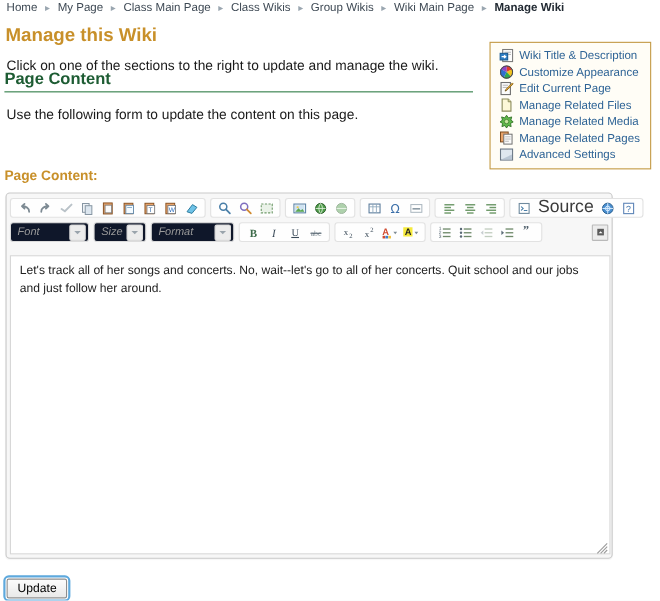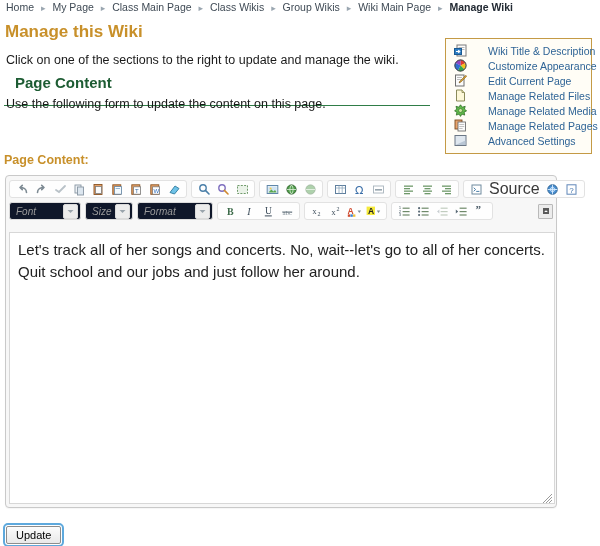--- a/index.html
+++ b/index.html
@@ -30,21 +30,21 @@
   .intro{
     position:absolute;left:6px;top:53px;
     font-size:12.5px;color:#1a1a1a;
   }
 
   
   .section-head{
     position:absolute;left:4px;top:63px;width:426px;
   }
   .section-head h2{
-    margin:11px;font-size:15px;font-weight:bold;color:#1d5c33;
+    margin:0;font-size:15px;font-weight:bold;color:#1d5c33;
     padding-bottom:3px;
   }
   .section-rule{
     border-bottom:1.5px solid #2f7d47;width:100%;
   }
   .section-desc{
     position:absolute;left:6px;top:97px;
     font-size:12.5px;color:#1a1a1a;
   }
 
@@ -58,21 +58,21 @@
   .view-panel{
     position:absolute;left:445px;top:38px;width:147px;
     border:1px solid #c49a45;background:#fffdf6;
     padding:4px 5px 5px 5px;box-sizing:border-box;
   }
   .view-panel .panel-title{
     font-size:11px;font-weight:bold;color:#c8902a;
     padding:1px 0 3px 3px;
   }
   .panel-item{
-    display:flex;align-items:center;gap:21px;
+    display:flex;align-items:center;gap:5px;
     padding:1px 0 1px 3px;
     font-size:10.5px;color:#2b5f8a;white-space:nowrap;
     cursor:pointer;
   }
   .panel-item .label{color:#2f6496;}
   .ico{width:13px;height:13px;flex:0 0 13px;display:block;}
 
   
   .editor{
     position:absolute;left:5px;top:175px;width:552px;height:333px;
@@ -123,21 +123,21 @@
     margin-left:auto;
     width:13px;height:13px;
     background:#ececec;border:1px solid #b9b9b9;
     display:flex;align-items:center;justify-content:center;
     border-radius:1px;cursor:pointer;
   }
   .edit-area{
     position:absolute;left:3px;top:56px;width:546px;height:272px;
     background:#ffffff;border:1px solid #d7d7d7;box-sizing:border-box;
     padding:6px 8px;
-    font-size:15px;color:#222;line-height:1.45;
+    font-size:11px;color:#222;line-height:1.45;
     overflow:hidden;
   }
   .resize-grip{
     position:absolute;right:3px;bottom:3px;width:12px;height:12px;
     cursor:nwse-resize;
   }
 
   
   .update-btn{
     position:absolute;left:6px;top:526px;

